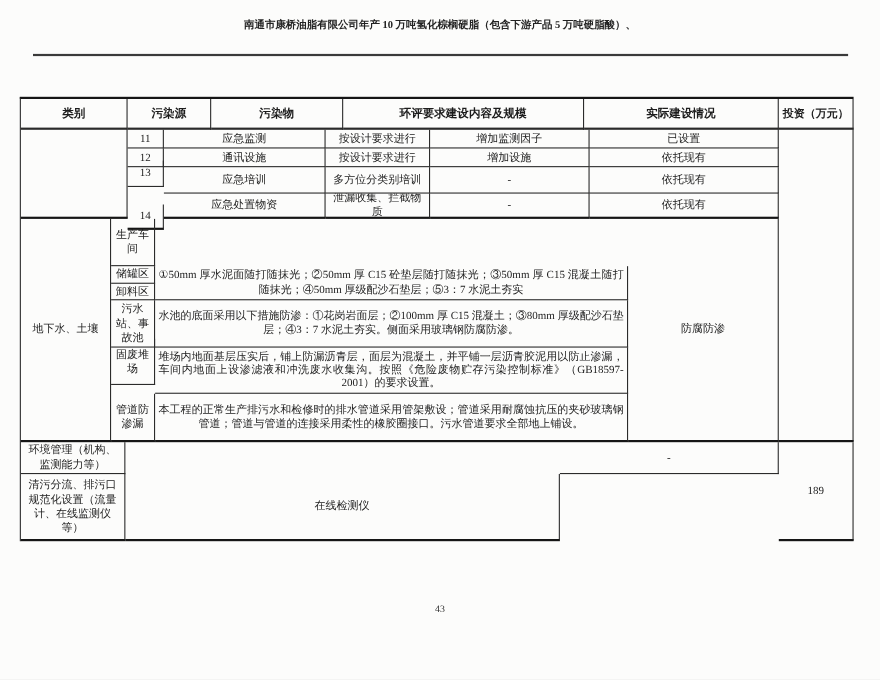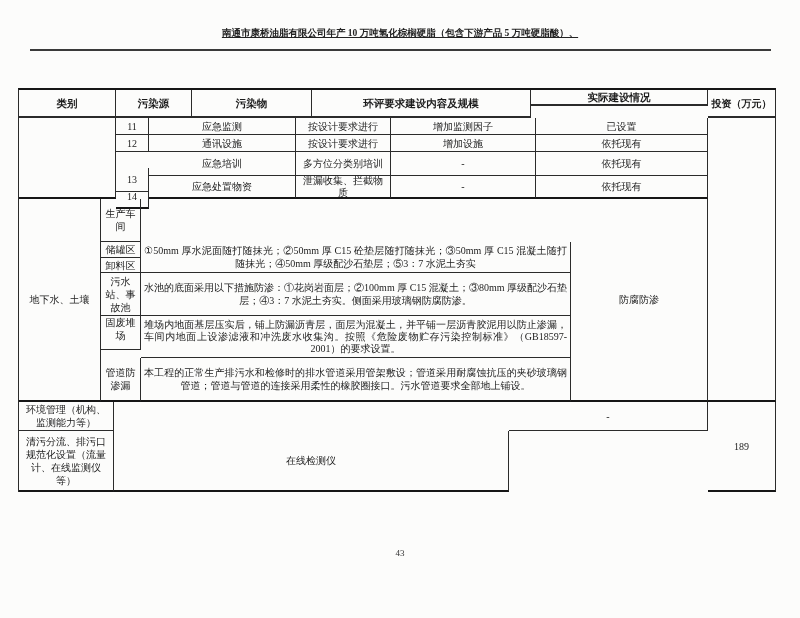--- a/index.html
+++ b/index.html
@@ -1,22 +1,22 @@
 <!DOCTYPE html>
 <html><head>
 <meta charset="utf-8">
 <style>
   html,body{margin:0;padding:0;background:#e8e8e8;}
   .page{
     position:relative;width:800px;height:618px;background:#fcfcfb;
     font-family:"Liberation Serif","DejaVu Serif",serif;color:#1c1c1c;
     margin:0 auto;overflow:hidden;
   }
-  .doc-header{position:absolute;left:30px;top:26px;width:740px;text-align:center;
-    font-weight:bold;font-size:9.5px;line-height:14px;color:#222;text-decoration:underline;}
+  .doc-header{position:absolute;left:30px;top:16px;width:740px;text-align:center;
+    font-weight:bold;font-size:9.5px;line-height:14px;color:#222;}
   .doc-header div{white-space:nowrap;}
   .header-rule{position:absolute;left:30px;top:49px;width:741px;height:2px;background:#3a3a3a;}
   .table{position:absolute;left:18px;top:88px;width:757px;height:402px;
     border-left:1px solid #2b2b2b;border-top:2.5px solid #161616;}
   .c{position:absolute;box-sizing:border-box;
     border-right:1px solid #2b2b2b;border-bottom:1px solid #2b2b2b;
     display:flex;align-items:center;justify-content:center;
     text-align:center;font-size:10px;line-height:13px;overflow:hidden;
     padding:1px 3px;}
   .hd{font-weight:bold;font-size:10.5px;border-bottom-width:2px;}
@@ -35,38 +35,38 @@
     <div>南通市康桥油脂有限公司年产 10 万吨氢化棕榈硬脂（包含下游产品 5 万吨硬脂酸）、</div>
   </div>
   <div class="header-rule"></div>
 
   <div class="table">
 
     <div class="c hd" style="left:0;top:0;width:97px;height:28px;">类别</div>
     <div class="c hd" style="left:97px;top:0;width:76px;height:28px;">污染源</div>
     <div class="c hd" style="left:173px;top:0;width:120px;height:28px;">污染物</div>
     <div class="c hd" style="left:293px;top:0;width:219px;height:28px;">环评要求建设内容及规模</div>
-    <div class="c hd" style="left:512px;top:0;width:177px;height:16px;">实际建设情况</div>
+    <div class="c hd" style="left:512px;top:0;width:177px;height:28px;">实际建设情况</div>
     <div class="c hd" style="left:689px;top:0;width:68px;height:28px;font-size:10px;">投资（万元）</div>
 
     <div class="c tb" style="left:0;top:28px;width:97px;height:81px;"></div>
 
     <div class="c" style="left:97px;top:28px;width:33px;height:17px;">11</div>
     <div class="c" style="left:130px;top:28px;width:147px;height:17px;">应急监测</div>
     <div class="c" style="left:277px;top:28px;width:95px;height:17px;">按设计要求进行</div>
     <div class="c" style="left:372px;top:28px;width:145px;height:17px;">增加监测因子</div>
     <div class="c" style="left:517px;top:28px;width:172px;height:17px;">已设置</div>
 
     <div class="c" style="left:97px;top:45px;width:33px;height:17px;">12</div>
     <div class="c" style="left:130px;top:45px;width:147px;height:17px;">通讯设施</div>
     <div class="c" style="left:277px;top:45px;width:95px;height:17px;">按设计要求进行</div>
     <div class="c" style="left:372px;top:45px;width:145px;height:17px;">增加设施</div>
     <div class="c" style="left:517px;top:45px;width:172px;height:17px;">依托现有</div>
 
-    <div class="c" style="left:97px;top:78px;width:33px;height:24px;">13</div>
+    <div class="c" style="left:97px;top:56px;width:33px;height:24px;">13</div>
     <div class="c" style="left:130px;top:62px;width:147px;height:24px;">应急培训</div>
     <div class="c sm" style="left:277px;top:62px;width:95px;height:24px;">多方位分类别培训</div>
     <div class="c" style="left:372px;top:62px;width:145px;height:24px;">-</div>
     <div class="c" style="left:517px;top:62px;width:172px;height:24px;">依托现有</div>
 
     <div class="c tb" style="left:97px;top:96px;width:33px;height:23px;">14</div>
     <div class="c tb" style="left:130px;top:86px;width:147px;height:23px;">应急处置物资</div>
     <div class="c tb sm" style="left:277px;top:86px;width:95px;height:23px;">泄漏收集、拦截物质</div>
     <div class="c tb" style="left:372px;top:86px;width:145px;height:23px;">-</div>
     <div class="c tb" style="left:517px;top:86px;width:172px;height:23px;">依托现有</div>

